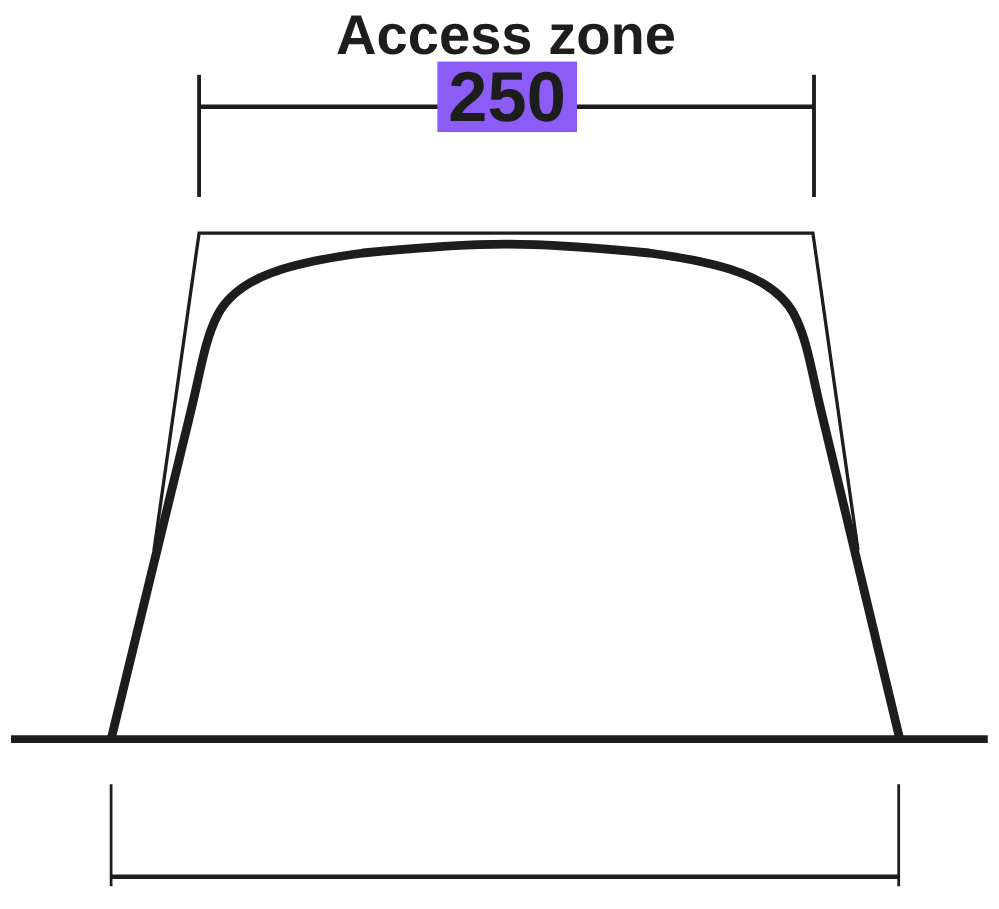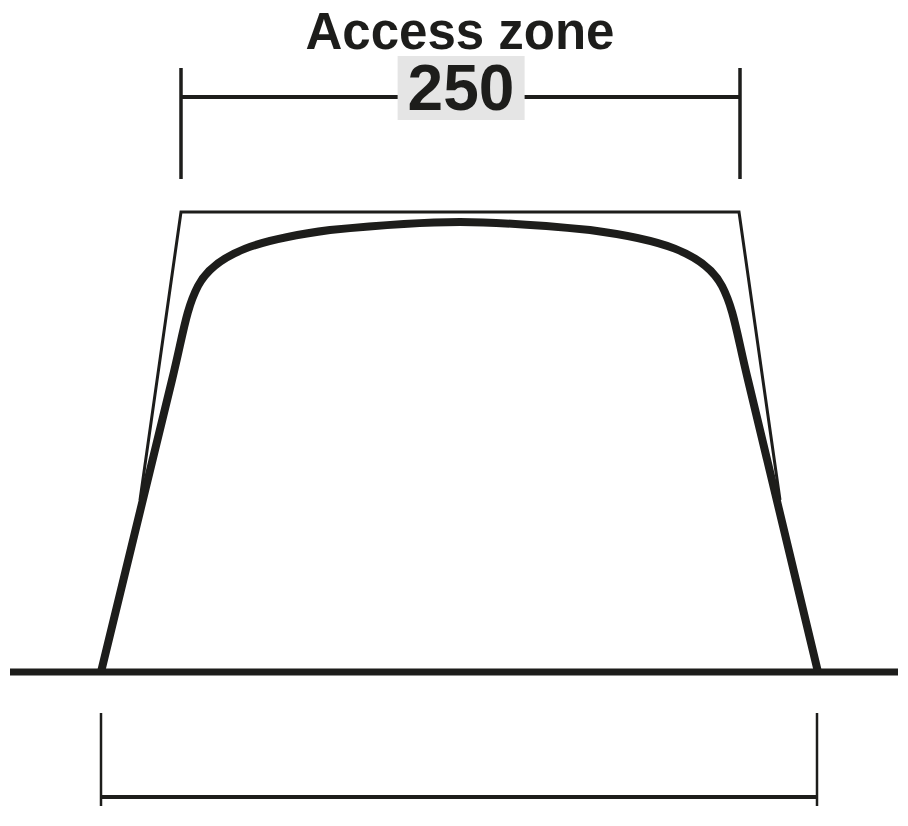--- a/index.html
+++ b/index.html
@@ -32,21 +32,21 @@
     white-space: nowrap;
     color: #1d1d1b;
   }
   .dim-label {
     position: absolute;
     transform: translate(-50%, -50%);
     font-size: 64px;
     font-weight: bold;
     line-height: 1;
     white-space: nowrap;
-    background: #e5e5e5;
+    background: #8b5cf6;
     padding: 0 10px;
     color: #1d1d1b;
   }
   .dim-label.top    { left: 461px; top: 88px; }
   .dim-label.bottom { left: 460px; top: 794px; }
 </style>
 </head>
 <body>
 
 <div class="canvas">

